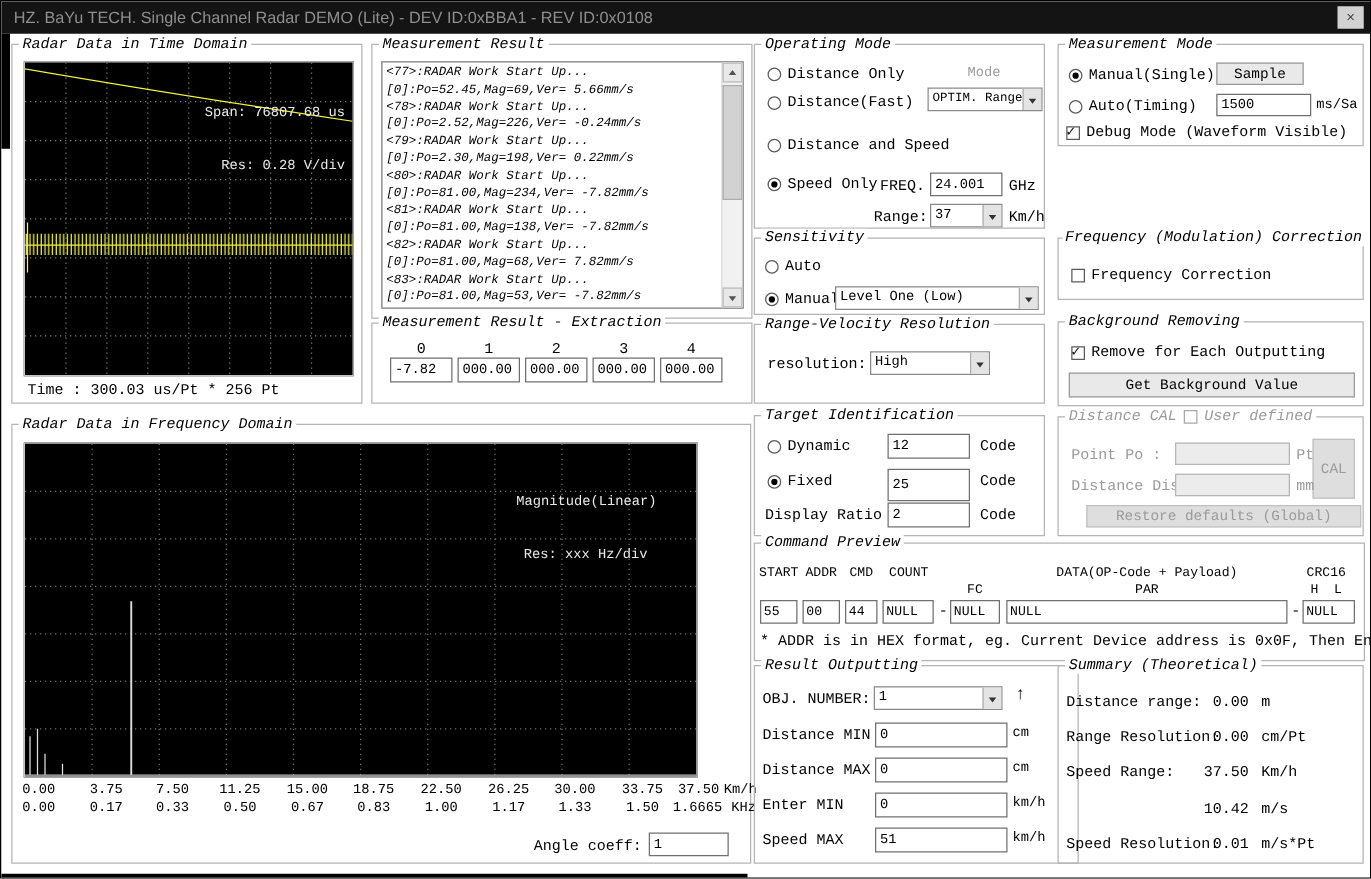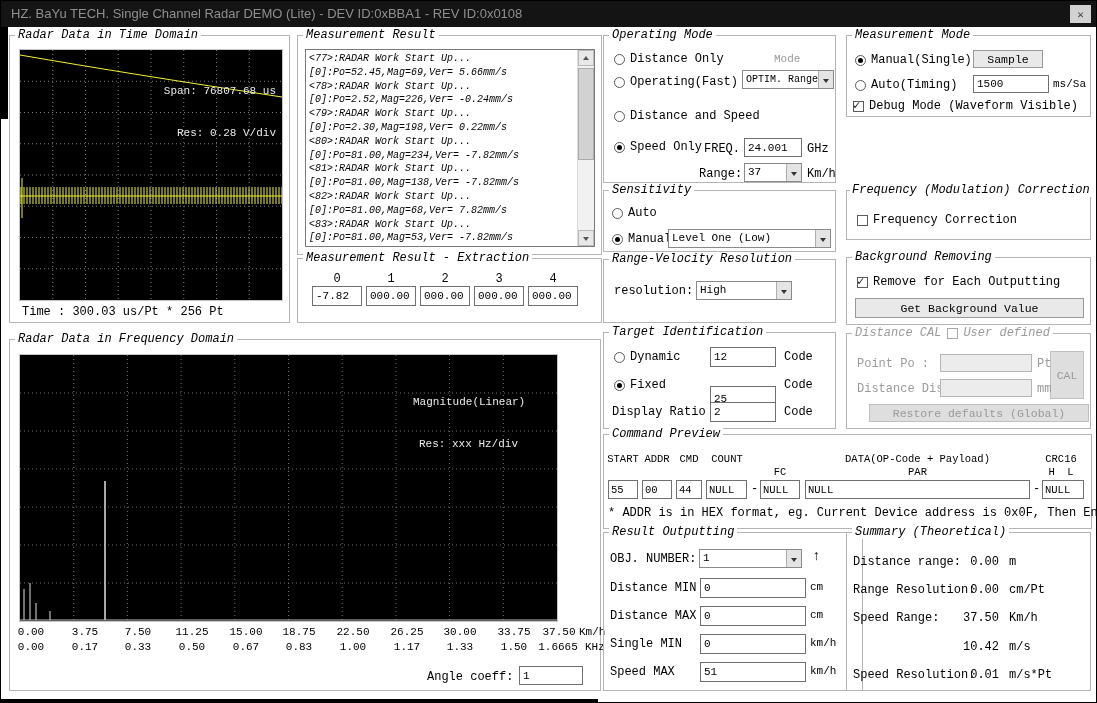--- a/index.html
+++ b/index.html
@@ -236,21 +236,21 @@
   </div>
 
   <div class="group" style="left:602px;top:34px;width:233px;height:148px">
     <span class="gtitle">Operating Mode</span>
     <label class="radio" style="left:10px;top:16px">
       <i class="rd"></i>
       <span>Distance Only</span>
     </label>
     <label class="radio" style="left:10px;top:39px">
       <i class="rd"></i>
-      <span>Operating(Fast)</span>
+      <span>Distance(Fast)</span>
     </label>
     <span class="lbl sm gray" style="left:170px;top:17px">Mode</span>
     <div class="combo" style="left:138px;top:34px;width:92px;height:19px">
       <span class="ct tiny">OPTIM. Range</span>
       <span class="ca">
           <i></i>
         </span>
     </div>
     <label class="radio" style="left:10px;top:73px">
       <i class="rd"></i>
@@ -307,21 +307,21 @@
     <label class="radio" style="left:10px;top:17px">
       <i class="rd"></i>
       <span>Dynamic</span>
     </label>
     <input class="tbox" style="left: 106px; top: 14px; width: 66px; height: 20px;" value="12">
     <span class="lbl" style="left:180px;top:17px">Code</span>
     <label class="radio on" style="left:10px;top:45px">
       <i class="rd"></i>
       <span>Fixed</span>
     </label>
-    <input class="tbox" style="left: 106px; top: 42px; width: 66px; height: 26px; margin-top: 11px;" value="25">
+    <input class="tbox" style="left: 106px; top: 42px; width: 66px; height: 26px;" value="25">
     <span class="lbl" style="left:180px;top:45px">Code</span>
     <span class="lbl" style="left:8px;top:72px">Display Ratio</span>
     <input class="tbox" style="left: 106px; top: 69px; width: 66px; height: 20px;" value="2">
     <span class="lbl" style="left:180px;top:72px">Code</span>
   </div>
 
   <div class="group" style="left:602px;top:433px;width:489px;height:95px">
     <span class="gtitle">Command Preview</span>
     <span class="hdr" style="left:2px;top:18px;width:34px">START</span>
     <span class="hdr" style="left:38px;top:18px;width:30px">ADDR</span>
@@ -356,21 +356,21 @@
     <span class="upicon" style="left:208px;top:15px">↑</span>
 
     <span class="lbl" style="left:6px;top:48px">Distance MIN</span>
     <input class="tbox" style="left: 96px; top: 45px; width: 106px; height: 20px;" value="0">
     <span class="lbl sm" style="left:206px;top:48px">cm</span>
 
     <span class="lbl" style="left:6px;top:76px">Distance MAX</span>
     <input class="tbox" style="left: 96px; top: 73px; width: 106px; height: 20px;" value="0">
     <span class="lbl sm" style="left:206px;top:76px">cm</span>
 
-    <span class="lbl" style="left:6px;top:104px">Single MIN</span>
+    <span class="lbl" style="left:6px;top:104px">Enter MIN</span>
     <input class="tbox" style="left: 96px; top: 101px; width: 106px; height: 20px;" value="0">
     <span class="lbl sm" style="left:206px;top:104px">km/h</span>
 
     <span class="lbl" style="left:6px;top:132px">Speed MAX</span>
     <input class="tbox" style="left: 96px; top: 129px; width: 106px; height: 20px;" value="51">
     <span class="lbl sm" style="left:206px;top:132px">km/h</span>
   </div>
 
   <div class="group" style="left:845px;top:34px;width:245px;height:82px">
     <span class="gtitle">Measurement Mode</span>

